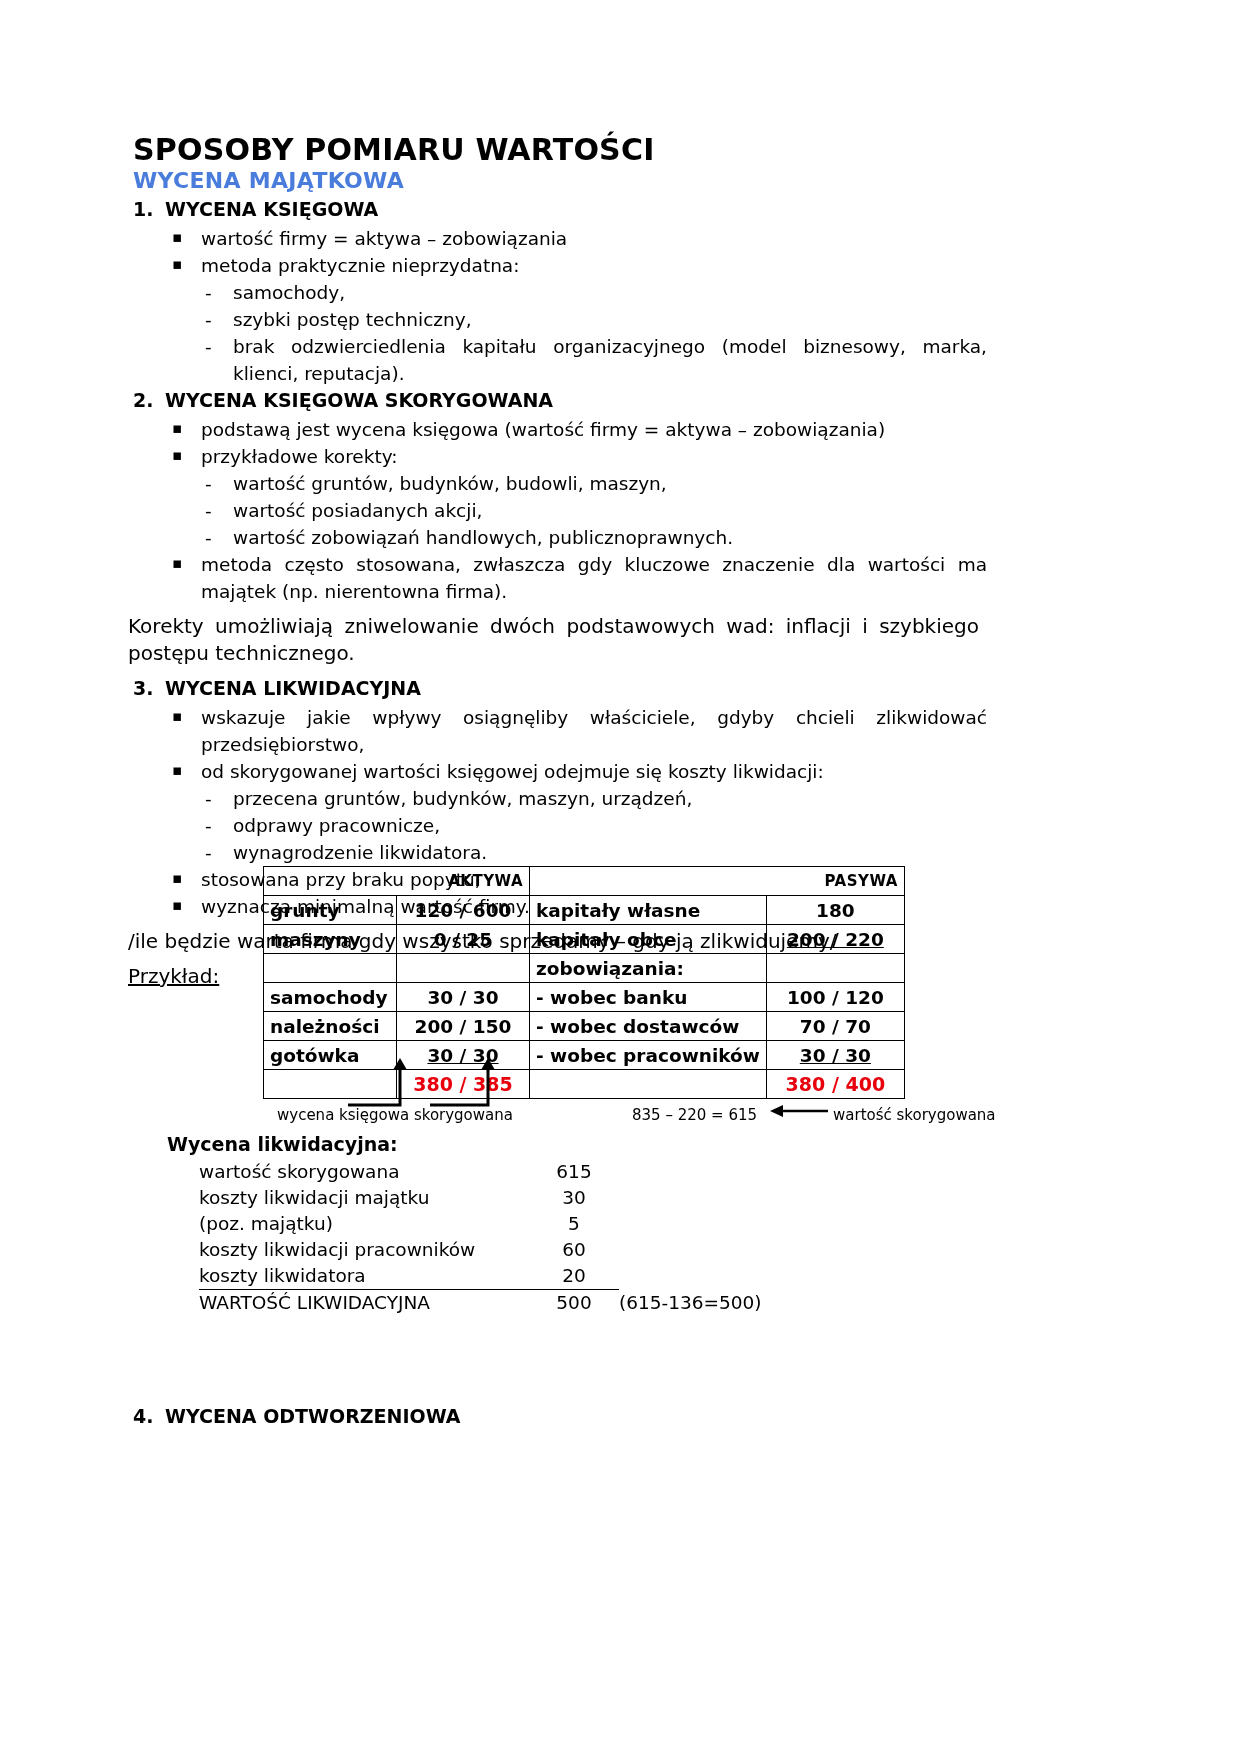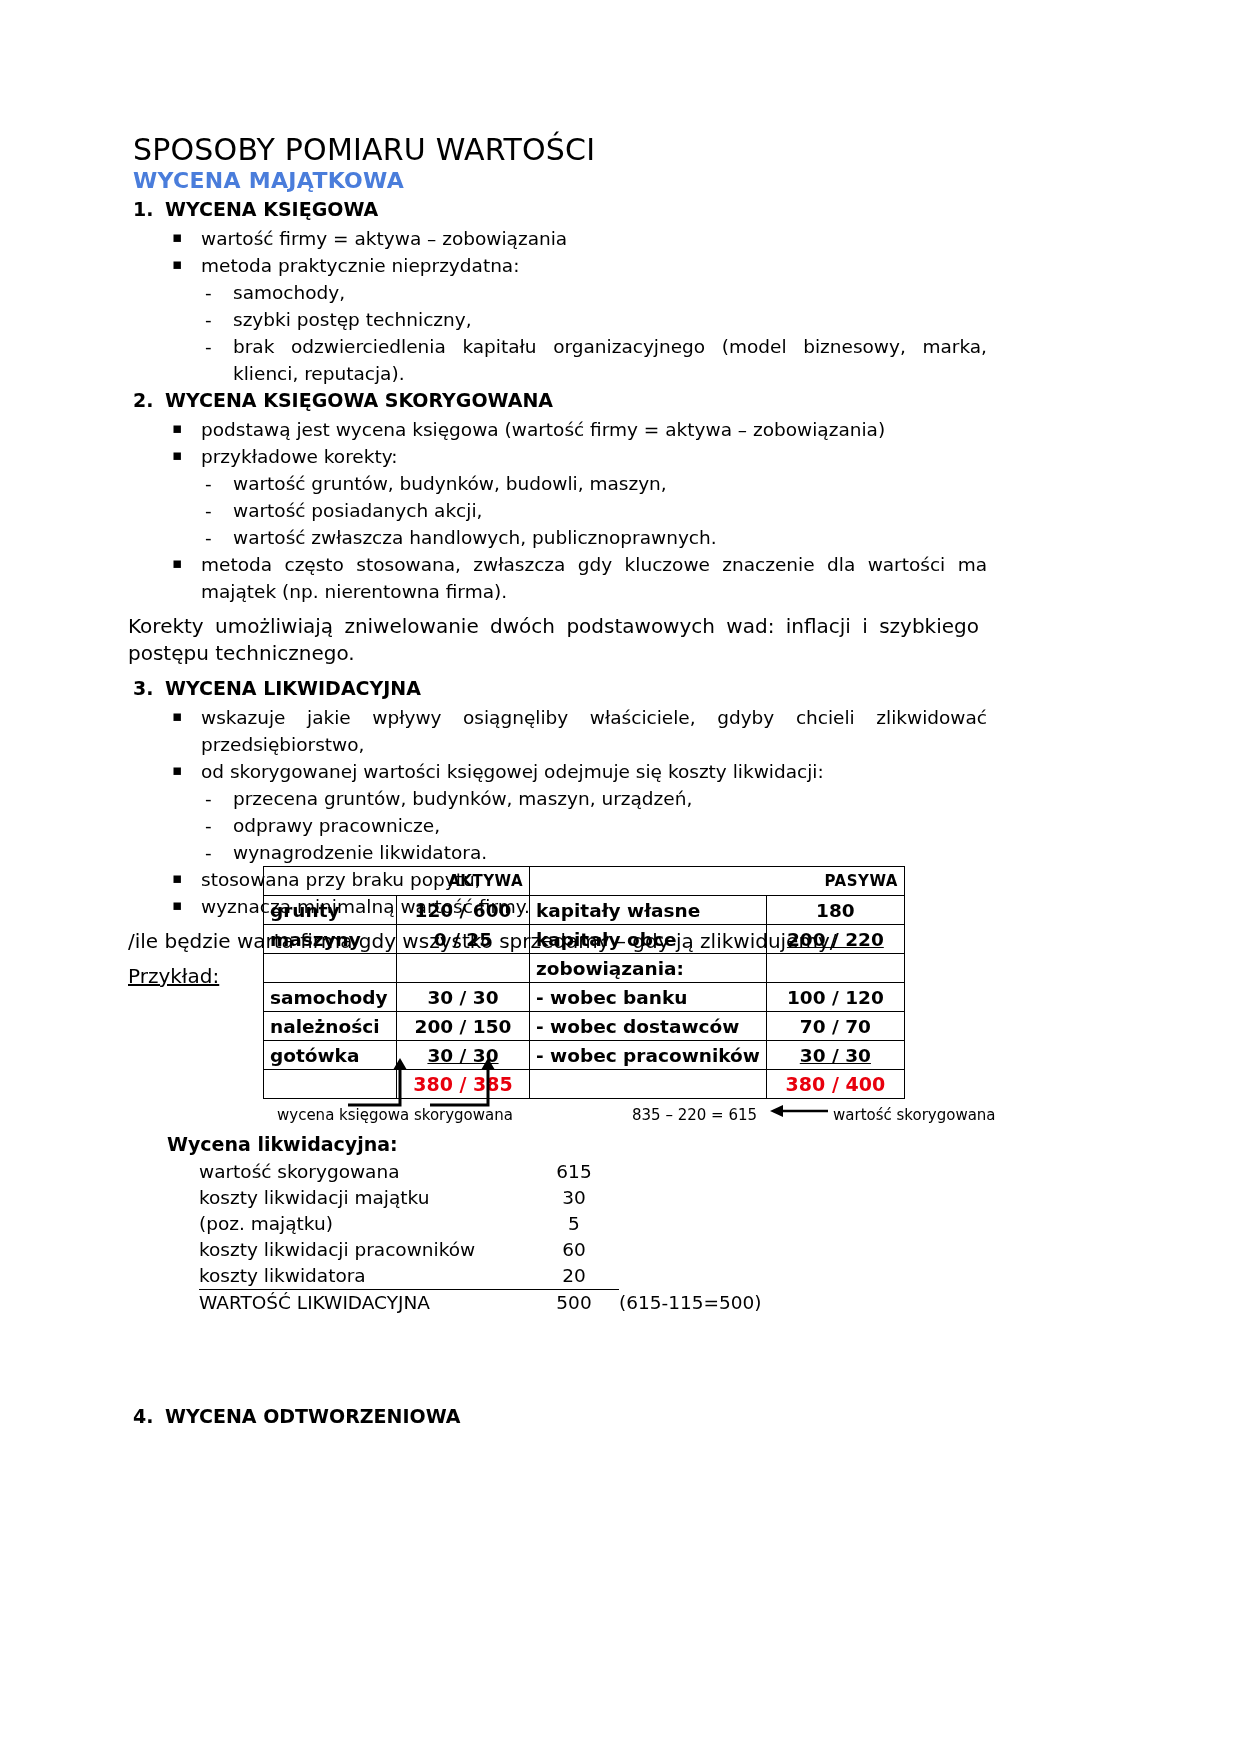--- a/index.html
+++ b/index.html
@@ -9,21 +9,21 @@
     font-family:"DejaVu Sans", sans-serif;
     color:#000;
     position:relative;
     overflow:hidden;
   }
   .page { position:absolute; left:0; top:0; width:1240px; height:1754px; }
 
   
   .doc-title {
     position:absolute; left:133px; top:132px;
-    font-size:30px; font-weight:normal; letter-spacing:0.2px;
+    font-size:30px; font-weight:bold; letter-spacing:0.2px;
     font-family:"DejaVu Sans", sans-serif;
   }
   .doc-subtitle {
     position:absolute; left:133px; top:168px;
     font-size:22px; font-weight:bold; color:#4a7ddb;
     letter-spacing:0.3px;
   }
 
   
   .content { position:absolute; left:0; top:196px; width:1240px; }
@@ -154,21 +154,21 @@
     <div class="b2">brak odzwierciedlenia kapitału organizacyjnego (model biznesowy, marka, klienci, reputacja).</div>
 
     <div class="sec-head">
       <span class="sec-num">2.</span>
       <span class="sec-title">WYCENA KSIĘGOWA SKORYGOWANA</span>
     </div>
     <div class="b1">podstawą jest wycena księgowa (wartość firmy = aktywa – zobowiązania)</div>
     <div class="b1">przykładowe korekty:</div>
     <div class="b2">wartość gruntów, budynków, budowli, maszyn,</div>
     <div class="b2">wartość posiadanych akcji,</div>
-    <div class="b2">wartość zwłaszcza handlowych, publicznoprawnych.</div>
+    <div class="b2">wartość zobowiązań handlowych, publicznoprawnych.</div>
     <div class="b1">metoda często stosowana, zwłaszcza gdy kluczowe znaczenie dla wartości ma majątek (np. nierentowna firma).</div>
     <div class="para">Korekty umożliwiają zniwelowanie dwóch podstawowych wad: inflacji i szybkiego postępu technicznego.</div>
 
     <div class="sec-head">
       <span class="sec-num">3.</span>
       <span class="sec-title">WYCENA LIKWIDACYJNA</span>
     </div>
     <div class="b1">wskazuje jakie wpływy osiągnęliby właściciele, gdyby chcieli zlikwidować przedsiębiorstwo,</div>
     <div class="b1">od skorygowanej wartości księgowej odejmuje się koszty likwidacji:</div>
     <div class="b2">przecena gruntów, budynków, maszyn, urządzeń,</div>
@@ -277,21 +277,21 @@
         <td class="liq-note"></td>
       </tr>
       <tr>
         <td class="liq-name">koszty likwidatora</td>
         <td class="liq-val">20</td>
         <td class="liq-note"></td>
       </tr>
       <tr>
         <td class="liq-name rule-top">WARTOŚĆ LIKWIDACYJNA</td>
         <td class="liq-val rule-top">500</td>
-        <td class="liq-note">(615-115=500)</td>
+        <td class="liq-note">(615-136=500)</td>
       </tr>
     </tbody>
   </table>
 
   <div class="sec4">
     <span class="sec-num">4.</span>
     <span class="sec-title">WYCENA ODTWORZENIOWA</span>
   </div>
 
 </div>

